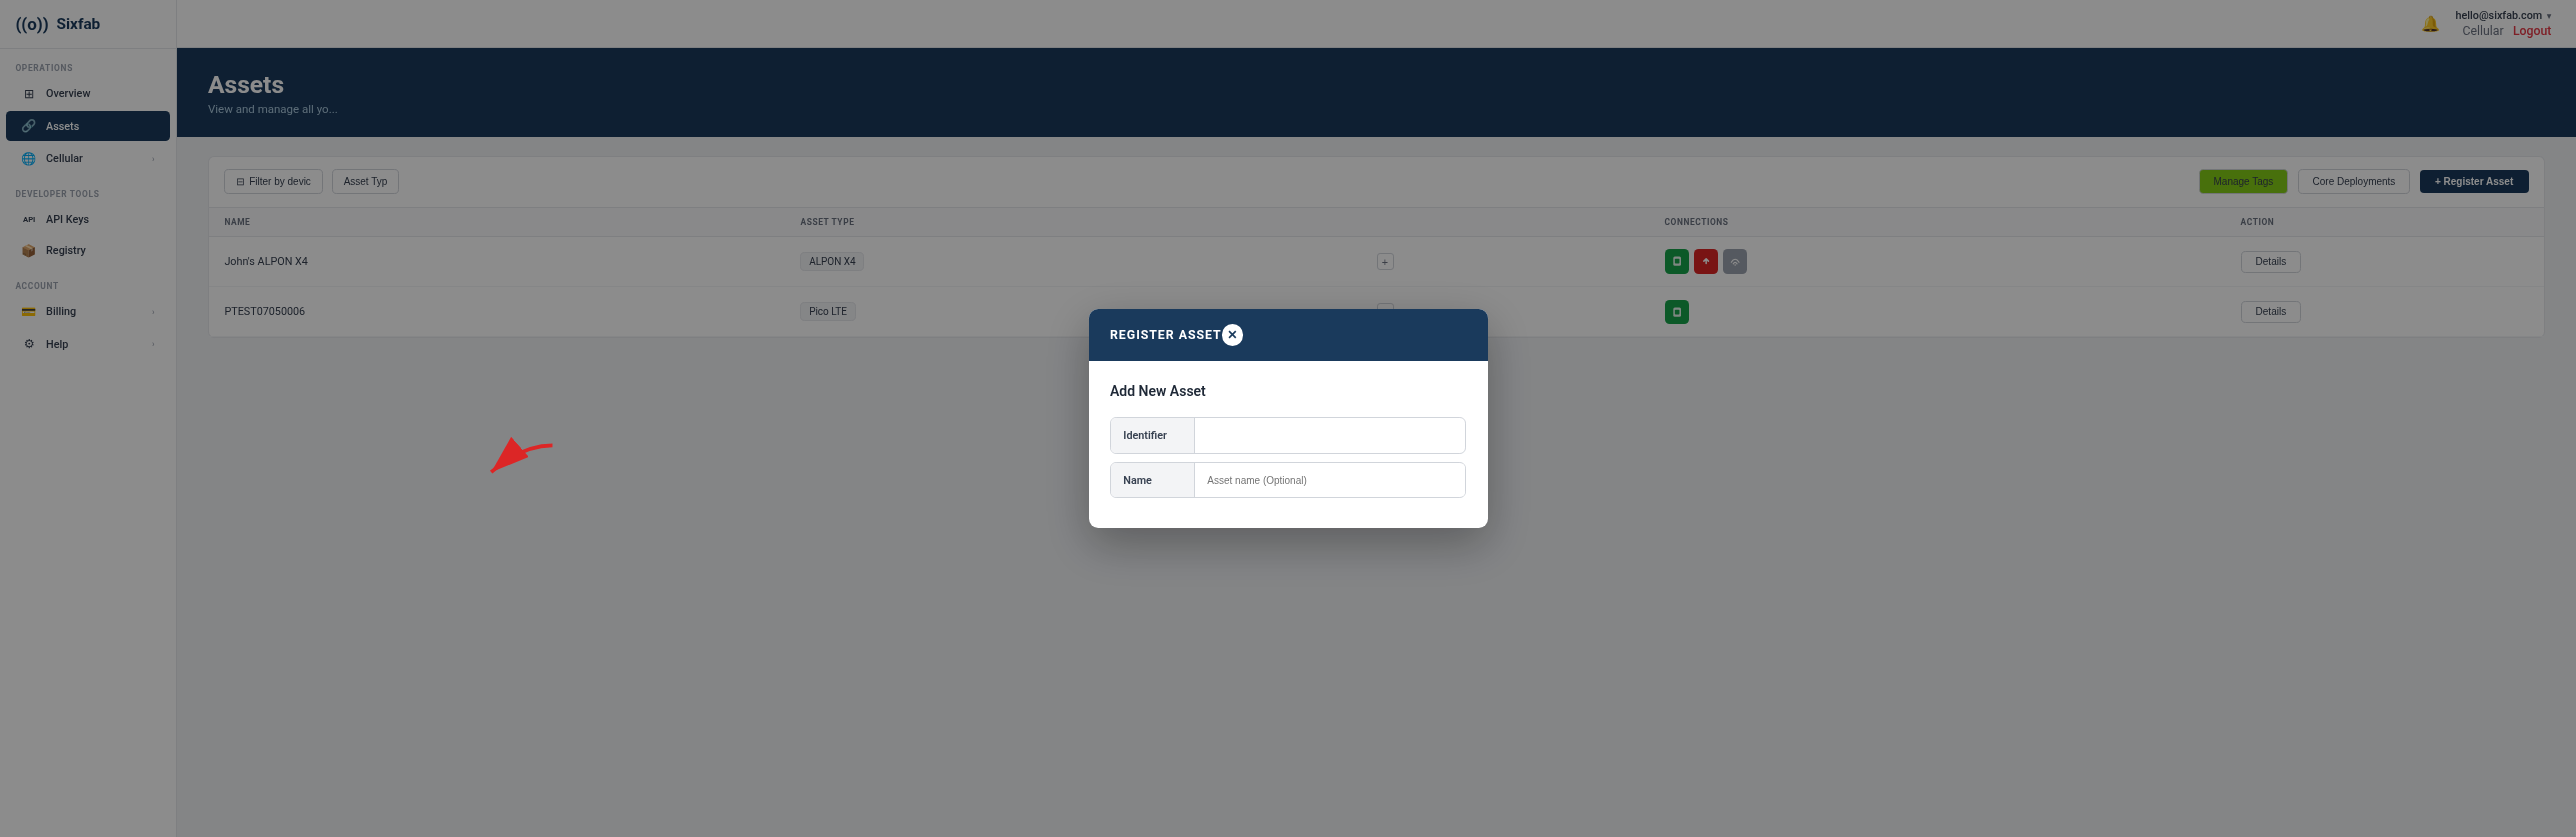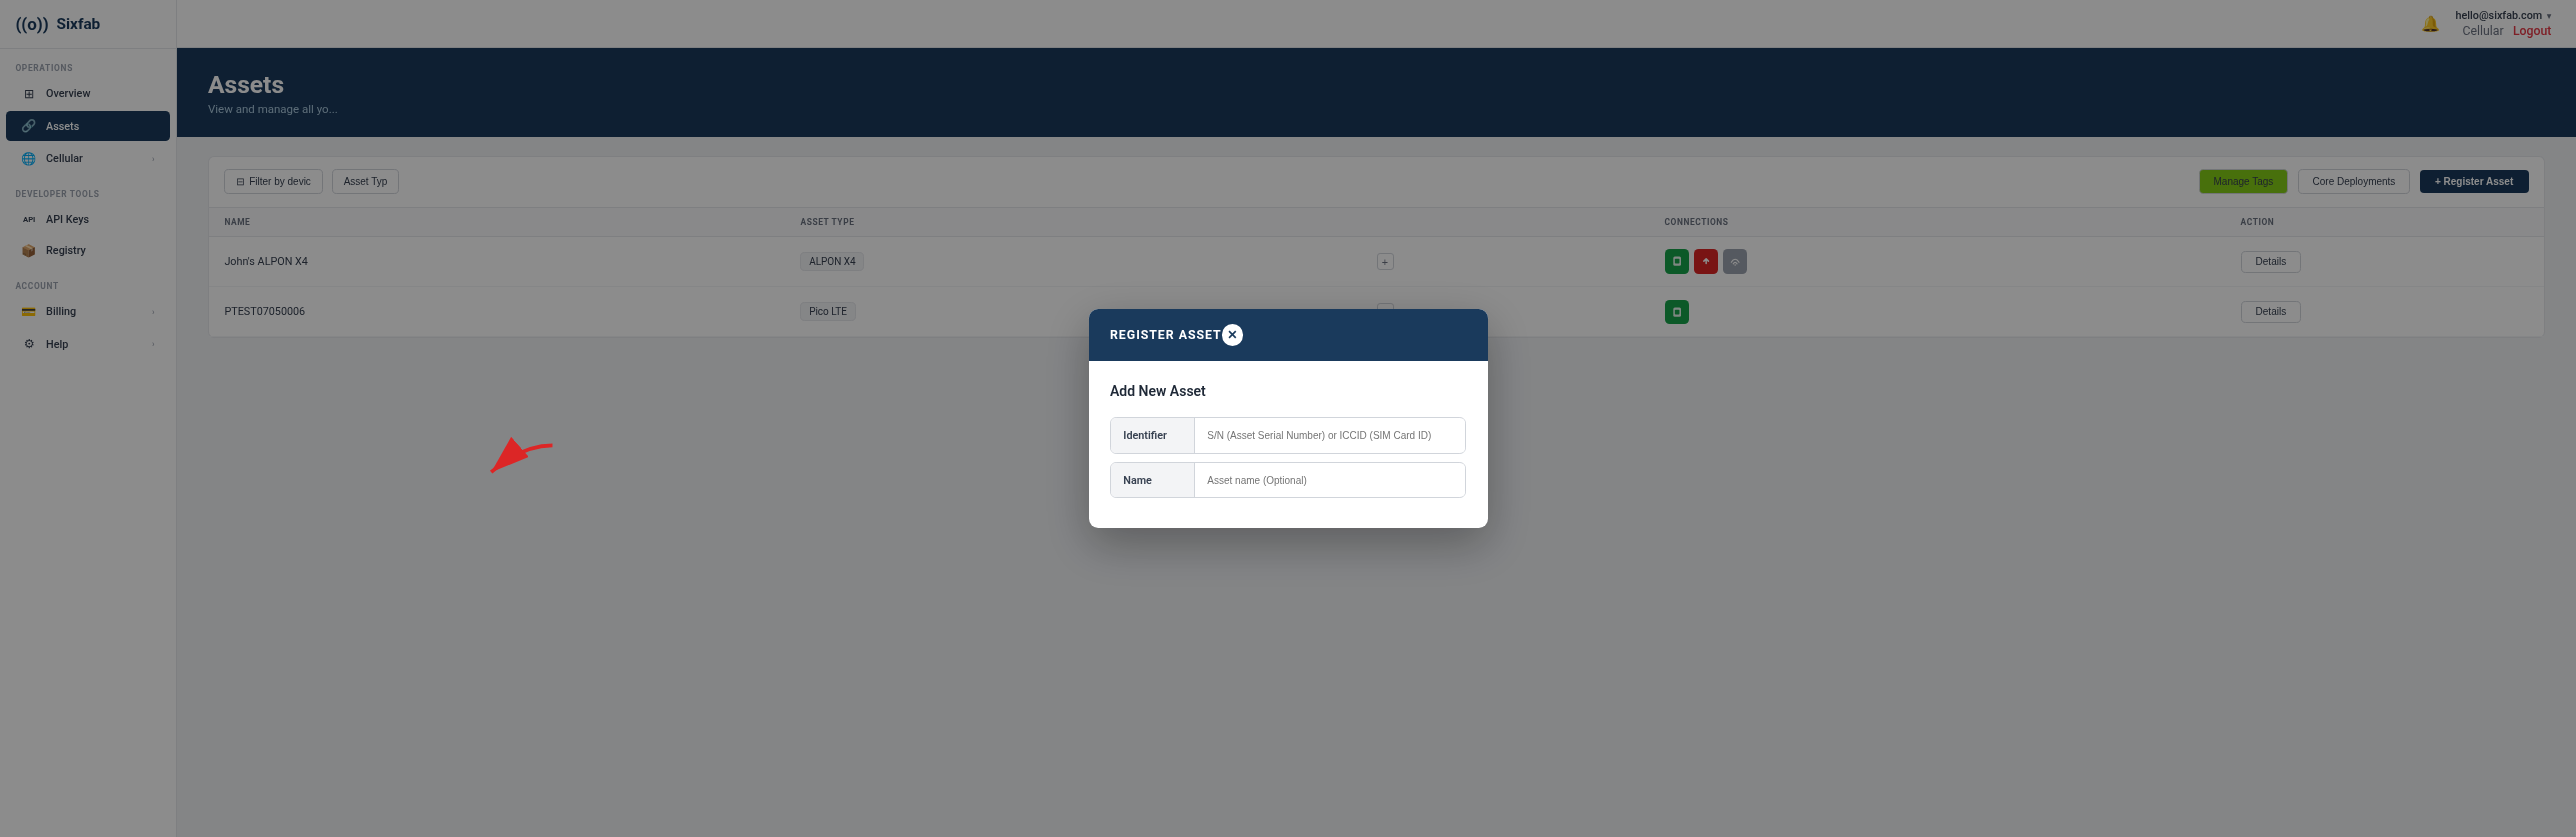--- a/index.html
+++ b/index.html
@@ -536,21 +536,20 @@
       <span class="modal-title">REGISTER ASSET</span>
       <div class="modal-close">
         <span>✕</span>
       </div>
     </div>
     <div class="modal-body">
       <div class="modal-subtitle">Add New Asset</div>
 
       <div class="form-field">
         <div class="field-label">Identifier</div>
-        <input class="field-input" type="text" placeholder="S/N (Asset Serial Number) or ICCID (SIM Card ID)" style="">
       </div>
 
       <div class="form-field">
         <div class="field-label">Name</div>
         <input class="field-input" type="text" placeholder="Asset name (Optional)" style="">
       </div>
 
     </div>
   </div>
 

